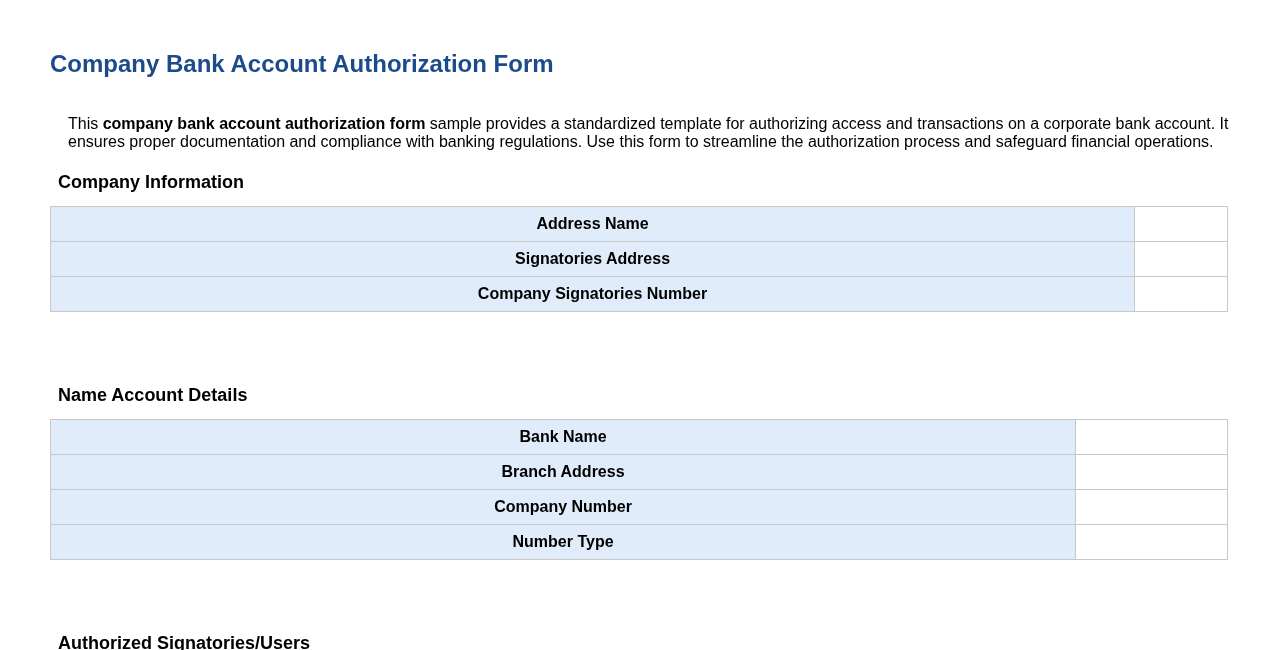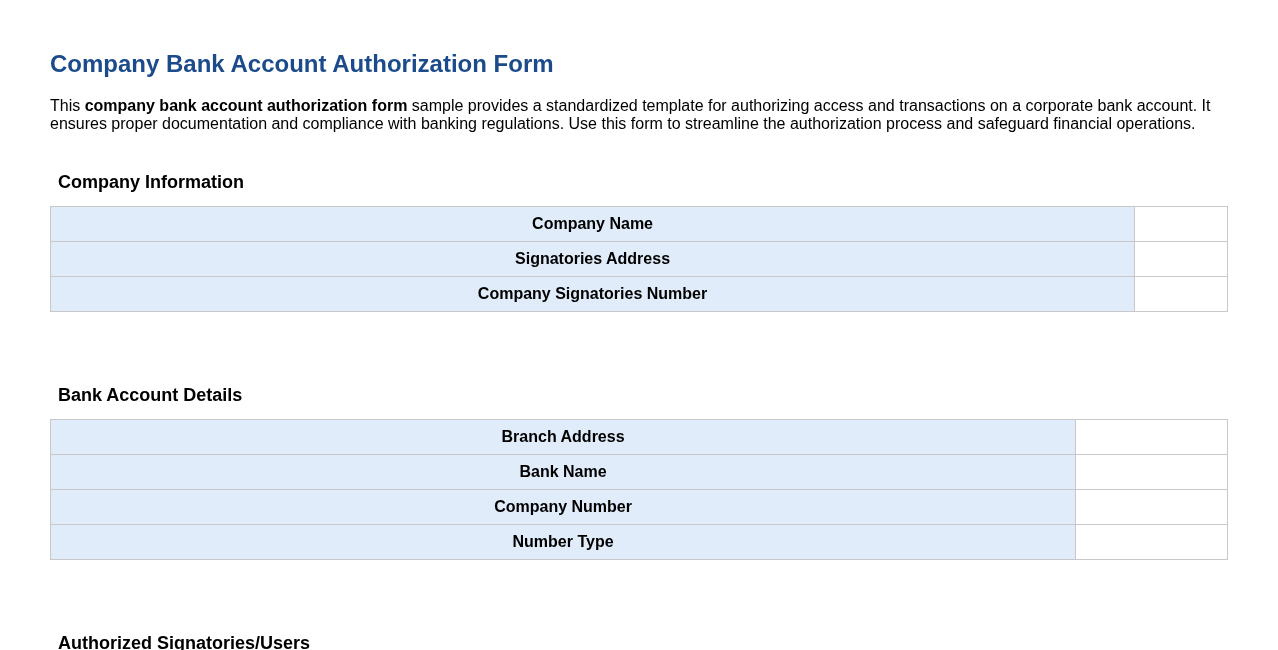--- a/index.html
+++ b/index.html
@@ -1,19 +1,19 @@
 <!DOCTYPE html>
 <html><head>
 <meta charset="utf-8">
 <style>
   html, body { margin: 0; padding: 0; background: #ffffff; }
   body { width: 1278px; height: 650px; overflow: hidden; font-family: "Liberation Sans", sans-serif; color: #000; }
   .page { position: relative; padding: 0 50px 0 50px; }
   h1 { margin: 0; position: absolute; top: 50px; left: 50px; font-size: 24px; font-weight: bold; color: #1b4b8a; line-height: 28px; }
-  .intro { position: absolute; top: 97px; left: 50px; width: 1180px; font-size: 16px; line-height: 18px; margin: 0; }
+  .intro { position: absolute; top: 97px; left: 50px; width: 1180px; font-size: 16px; line-height: 18px; margin: 18px; }
   .intro b { font-weight: bold; }
   h2 { margin: 8px; position: absolute; left: 50px; font-size: 18px; font-weight: bold; line-height: 22px; }
   table { position: absolute; left: 50px; width: 1178px; border-collapse: collapse; }
   td { border: 1px solid #c8c8c8; height: 34px; padding: 0; font-size: 16px; }
   td.label { background: #e0ecfa; text-align: center; font-weight: bold; }
   td.value { background: #ffffff; }
 </style>
 </head>
 <body>
 
@@ -23,47 +23,47 @@
   <p class="intro"><span>This </span><b>company bank account authorization form</b><span> sample provides a standardized template for authorizing access and transactions on a corporate bank account. It ensures proper documentation and compliance with banking regulations. Use this form to streamline the authorization process and safeguard financial operations.</span></p>
 
   <h2 style="top:163px;">Company Information</h2>
   <table style="top:206px;">
     <colgroup>
         <col style="width:1085px">
         <col style="width:93px">
       </colgroup>
     <tbody>
         <tr>
-      <td class="label">Company Name</td>
+      <td class="label">Address Name</td>
       <td class="value"></td>
     </tr>
     <tr>
       <td class="label">Signatories Address</td>
       <td class="value"></td>
     </tr>
     <tr>
       <td class="label">Company Signatories Number</td>
       <td class="value"></td>
     </tr>
   </tbody>
     </table>
 
-  <h2 style="top:376px;">Bank Account Details</h2>
+  <h2 style="top:376px;">Name Account Details</h2>
   <table style="top:419px;">
     <colgroup>
         <col style="width:1026px">
         <col style="width:152px">
       </colgroup>
     <tbody>
         <tr>
-      <td class="label">Branch Address</td>
+      <td class="label">Bank Name</td>
       <td class="value"></td>
     </tr>
     <tr>
-      <td class="label">Bank Name</td>
+      <td class="label">Branch Address</td>
       <td class="value"></td>
     </tr>
     <tr>
       <td class="label">Company Number</td>
       <td class="value"></td>
     </tr>
     <tr>
       <td class="label">Number Type</td>
       <td class="value"></td>
     </tr>

